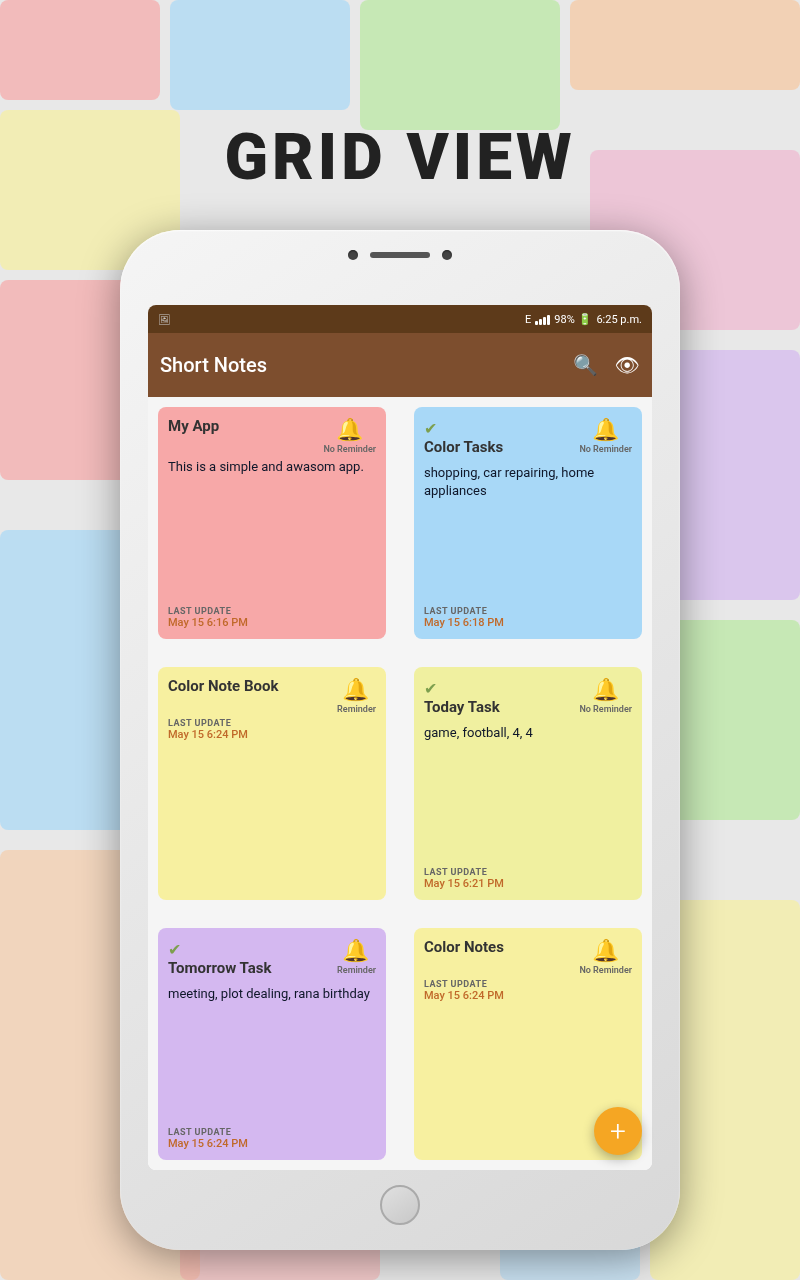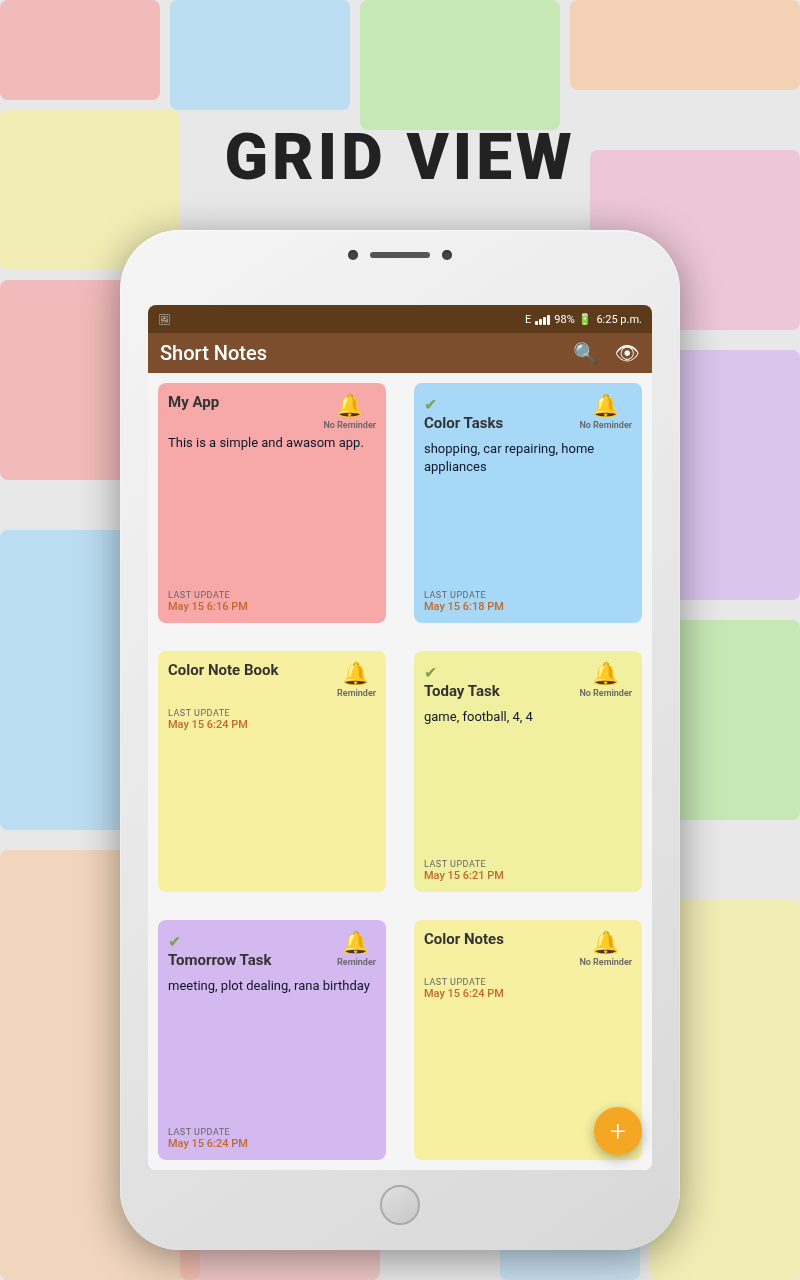--- a/index.html
+++ b/index.html
@@ -101,21 +101,21 @@
 
     .signal-bar {
       background: #fff;
       width: 3px;
       border-radius: 1px;
     }
 
     
     .app-toolbar {
       background: #7d4e2e;
-      height: 40px;
+      height: 64px;
       display: flex;
       align-items: center;
       padding: 0 12px;
       flex-shrink: 0;
     }
 
     .toolbar-title {
       flex: 1;
       color: #fff;
       font-size: 20px;
@@ -204,23 +204,22 @@
 
     .note-body {
       font-size: 13px;
       color: #0f172a;
       flex: 1;
       line-height: 1.4;
     }
 
     .note-last-update-label {
       font-size: 9px;
-      font-weight: 400;
+      font-weight: 700;
       color: #666;
-      margin-top: 6px;
       letter-spacing: 0.5px;
     }
 
     .note-last-update-value {
       font-size: 11px;
       color: #c0692a;
       font-weight: 500;
     }
 
     

